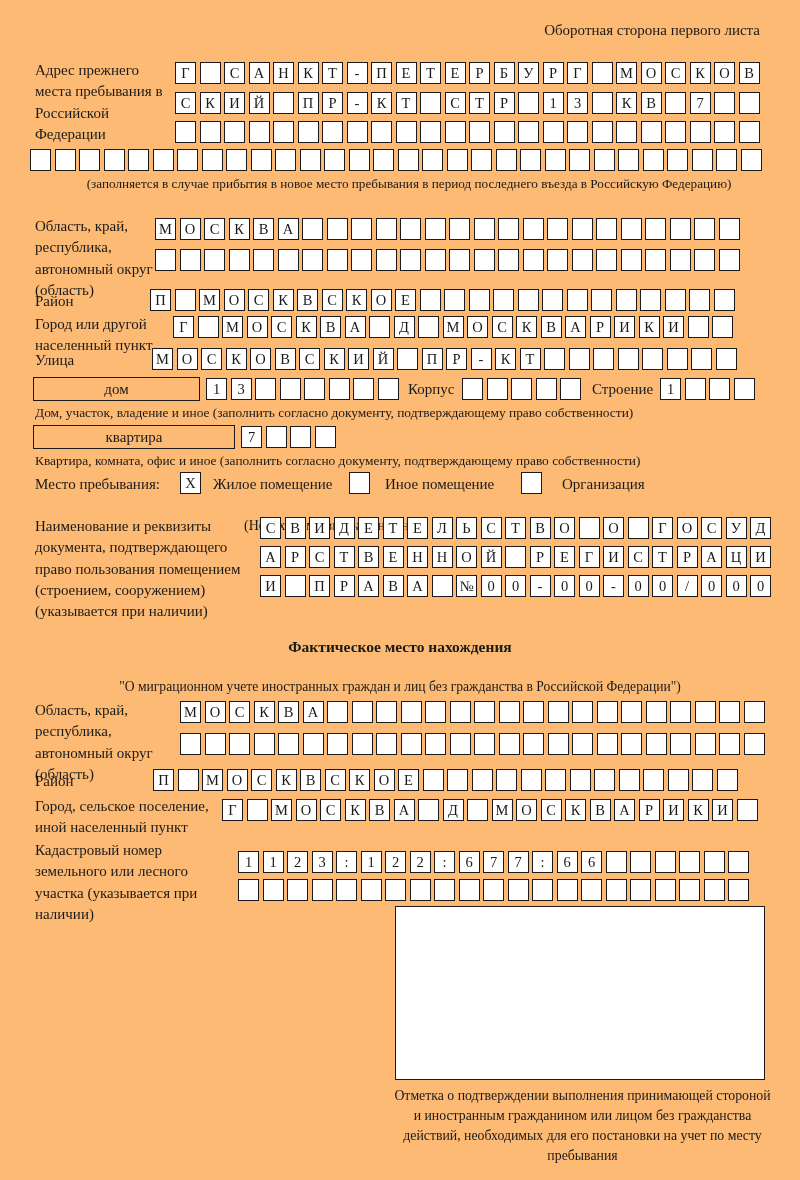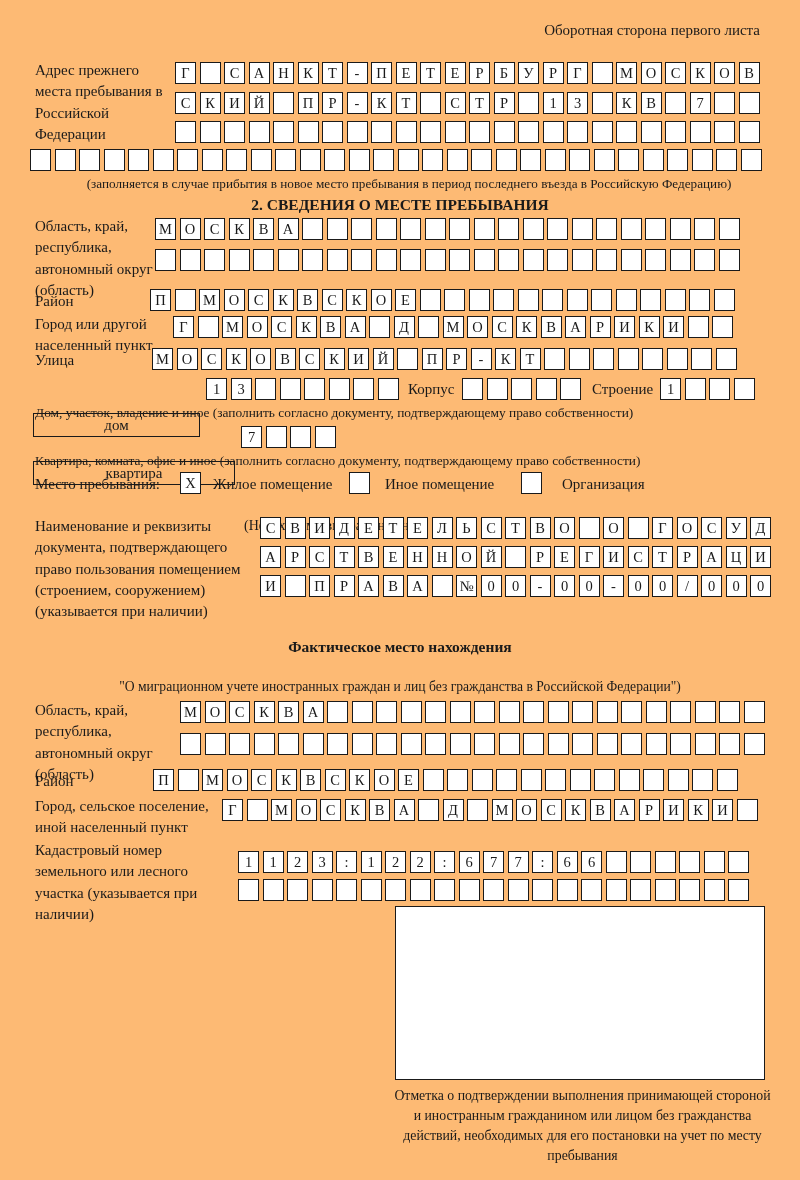--- a/index.html
+++ b/index.html
@@ -8,21 +8,21 @@
   .abs{position:absolute;}
   .lbl{font-size:15px;line-height:1.42;}
   .cap{font-size:13.2px;}
   .ttl{font-size:15.5px;font-weight:bold;text-align:center;width:100%;}
   .ctr{text-align:center;width:100%;}
   .crow{display:flex;gap:3.5px;}
   .cell{width:21px;height:22px;border:1.6px solid #1a1a1a;box-sizing:border-box;
         display:flex;align-items:center;justify-content:center;
         font-size:14.5px;flex:0 0 auto;background:#fff;}
   .bigfield{height:24px;border:1.6px solid #1a1a1a;box-sizing:border-box;
-        display:flex;align-items:center;justify-content:center;font-size:15px;margin-top:36px;}
+        display:flex;align-items:center;justify-content:center;font-size:15px;}
   .stampbox{border:1.6px solid #1a1a1a;box-sizing:border-box;background:#fff;}
 </style>
 </head>
 <body>
 
 <div class="page">
 
   <div class="abs lbl" style="top:20px;right:40px;">Оборотная сторона первого листа</div>
 
   <div class="abs lbl" style="left:35px;top:60px;width:140px;">Адрес прежнего места пребывания в Российской Федерации</div>
@@ -131,21 +131,20 @@
       <span class="cell"></span>
       <span class="cell"></span>
       <span class="cell"></span>
       <span class="cell"></span>
       <span class="cell"></span>
       <span class="cell"></span>
       <span class="cell"></span>
     </div>
   <div class="abs cap ctr" style="top:176px;left:0;padding-left:9px;">(заполняется в случае прибытия в новое место пребывания в период последнего въезда в Российскую Федерацию)</div>
 
-  <div class="abs ttl" style="top:196px;left:0;">2. СВЕДЕНИЯ О МЕСТЕ ПРЕБЫВАНИЯ</div>
 
   <div class="abs lbl" style="left:35px;top:216px;width:125px;">Область, край, республика, автономный округ (область)</div>
   <div class="abs crow" style="left:155px;top:218px;">
       <span class="cell">М</span>
       <span class="cell">О</span>
       <span class="cell">С</span>
       <span class="cell">К</span>
       <span class="cell">В</span>
       <span class="cell">А</span>
       <span class="cell"></span>

